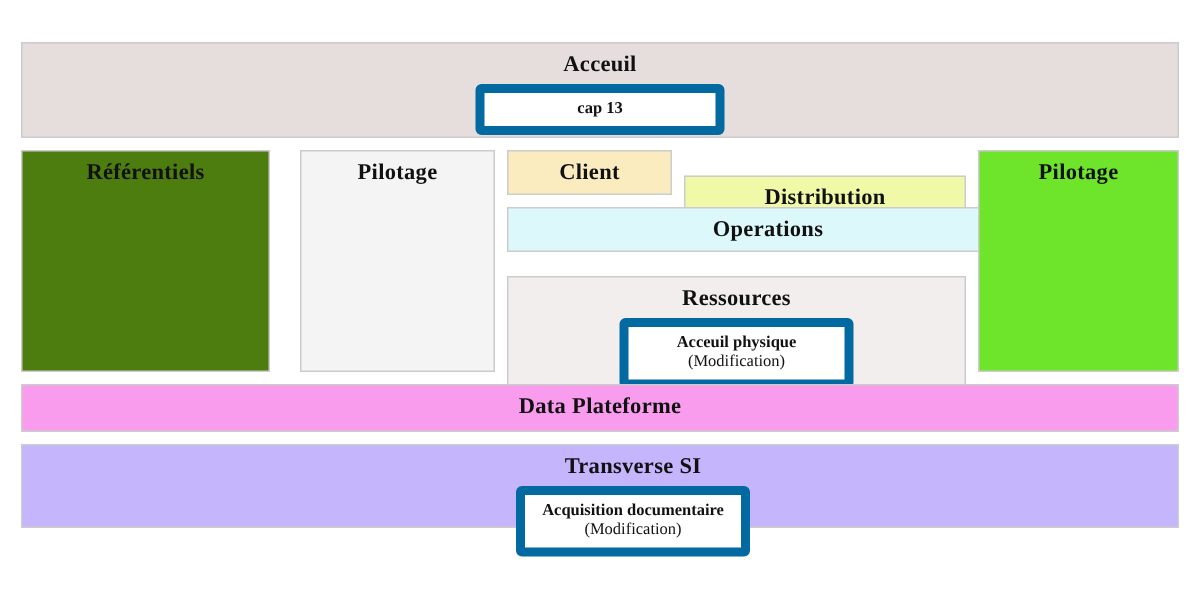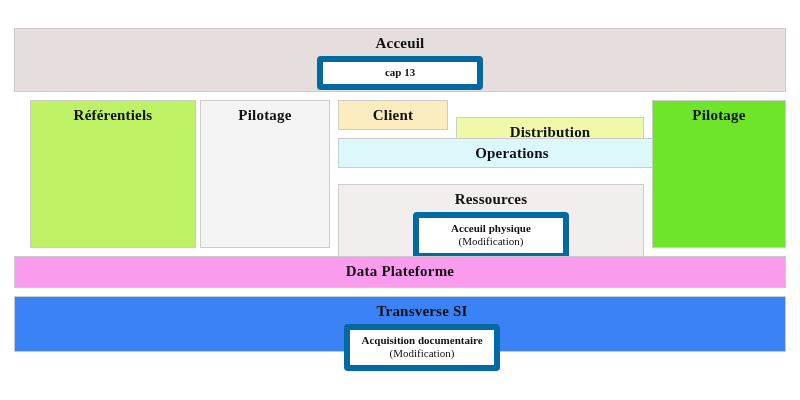--- a/index.html
+++ b/index.html
@@ -74,21 +74,21 @@
     position: absolute;
     left: 0; top: 72px;
     width: 772px;
     height: 148px;
   }
   .col {
     position: absolute;
     top: 0;
     height: 148px;
   }
-  #col-referentiels { left: 16px;   width: 166px; background: #bef264; }
+  #col-referentiels { left: 0px;   width: 166px; background: #4d7c0f; }
   #col-pilotage     { left: 186px; width: 130px; background: #f4f4f4; }
   #col-center       { left: 324px; width: 306px; background: transparent; border: none; padding-left: 31px; }
   #col-echanges     { left: 638px; width: 134px; background: #6ee42a; }
 
   
   .center-row1 {
     position: absolute; left: 0; top: 0; height: 30px; width: 306px;
   }
   #box-client {
     position: absolute; left: 0; top: 0; width: 110px; height: 30px;
@@ -116,21 +116,21 @@
     height: 32px;
     background: #f99cee;
   }
 
   
   #row-transverse {
     position: absolute;
     left: 0; top: 268px;
     width: 772px;
     height: 56px;
-    background: #3b82f6;
+    background: #c4b5fd;
     padding-left: 44px;
   }
   #row-transverse .leaf { width: 156px; }
 
   #row-canaux { background: #e6dddd; }
 </style>
 </head>
 <body>
 
 <div id="canvas">

